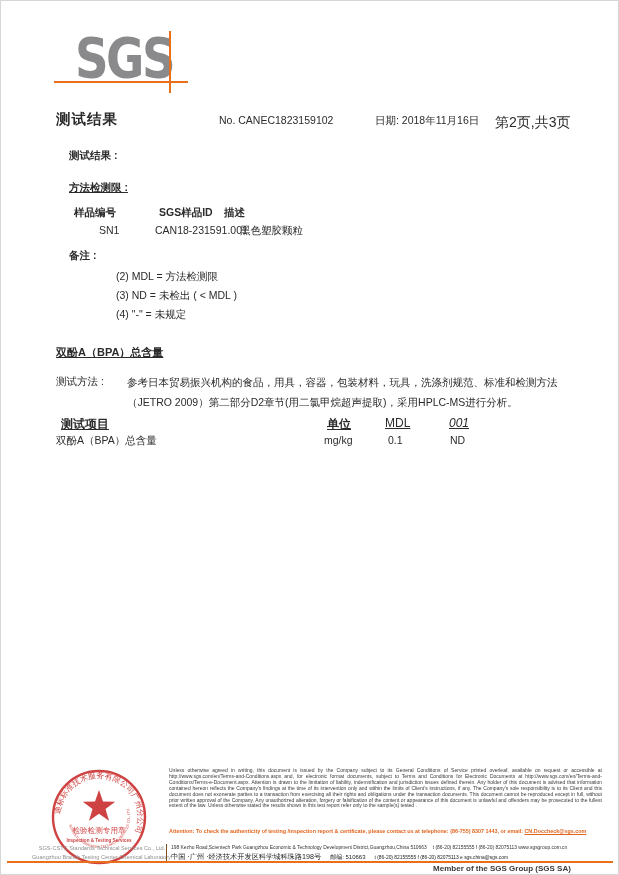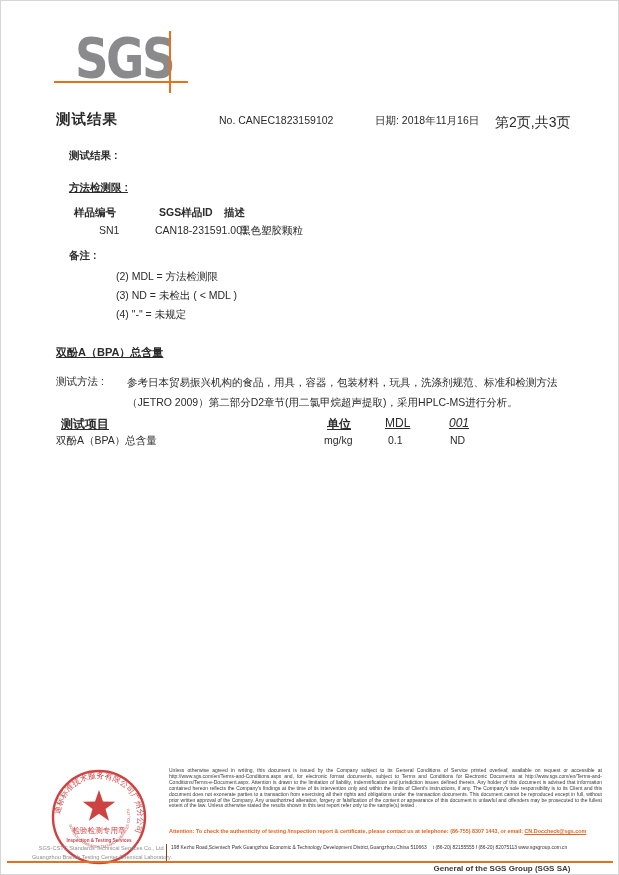--- a/index.html
+++ b/index.html
@@ -131,17 +131,22 @@
 
   <div class="abs legal">Unless otherwise agreed in writing, this document is issued by the Company subject to its General Conditions of Service printed overleaf, available on request or accessible at http://www.sgs.com/en/Terms-and-Conditions.aspx and, for electronic format documents, subject to Terms and Conditions for Electronic Documents at http://www.sgs.com/en/Terms-and-Conditions/Terms-e-Document.aspx. Attention is drawn to the limitation of liability, indemnification and jurisdiction issues defined therein. Any holder of this document is advised that information contained hereon reflects the Company's findings at the time of its intervention only and within the limits of Client's instructions, if any. The Company's sole responsibility is to its Client and this document does not exonerate parties to a transaction from exercising all their rights and obligations under the transaction documents. This document cannot be reproduced except in full, without prior written approval of the Company. Any unauthorized alteration, forgery or falsification of the content or appearance of this document is unlawful and offenders may be prosecuted to the fullest extent of the law. Unless otherwise stated the results shown in this test report refer only to the sample(s) tested .</div>
 
   <div class="abs attention"><span>Attention: To check the authenticity of testing /inspection report &amp; certificate, please contact us at telephone: (86-755) 8307 1443, or email: </span><span class="mail">CN.Doccheck@sgs.com</span></div>
 
   <div class="abs addr-sep"></div>
   <div class="abs addr1">
     <span>198 Kezhu Road,Scientech Park Guangzhou Economic &amp; Technology Development District,Guangzhou,China 510663</span>
     <span>t (86-20) 82155555    f (86-20) 82075113    www.sgsgroup.com.cn</span>
   </div>
+  <div class="abs addr2">
+    <span class="cn">中国 ·广州 ·经济技术开发区科学城科珠路198号</span>
+    <span class="post">邮编: 510663</span>
+    <span class="contact">t (86-20) 82155555    f (86-20) 82075113    e  sgs.china@sgs.com</span>
+  </div>
 
   <div class="abs bottom-line"></div>
-  <div class="abs member">General of the SGS Group (SGS SA)</div>
+  <div class="abs member">Member of the SGS Group (SGS SA)</div>
 
 </div>
 
 </body></html>

